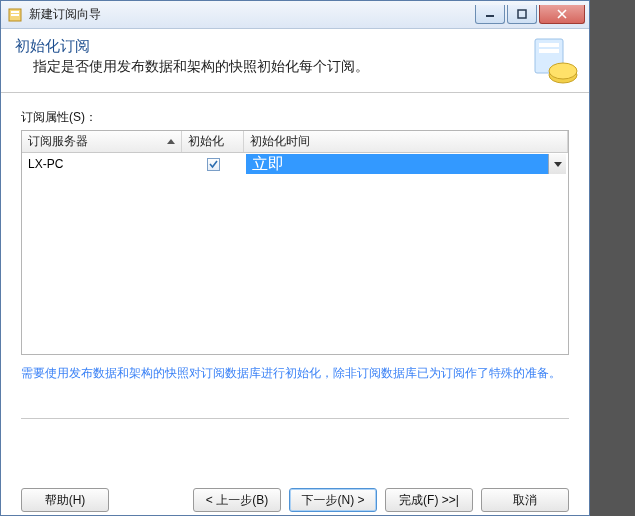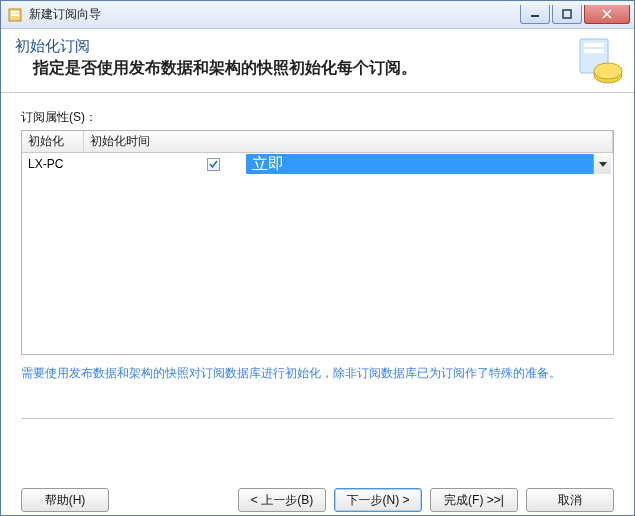--- a/index.html
+++ b/index.html
@@ -1,29 +1,29 @@
 <!DOCTYPE html>
 <html><head>
 <meta charset="utf-8">
 <style>
   * { box-sizing: border-box; }
   html, body { margin: 0; padding: 0; font-family: "Microsoft YaHei", "SimSun", Tahoma, sans-serif; font-size: 12px; background: #555; }
-  .window { width: 635px; height: 516px; background: #fff; border: 1px solid #5a7ca8; position: relative; }
+  .window { width: 590px; height: 516px; background: #fff; border: 1px solid #5a7ca8; position: relative; }
   .titlebar { height: 28px; background: linear-gradient(#f2f6fb, #dde7f5); border-bottom: 1px solid #b8c8dc; display: flex; align-items: center; padding: 0 4px 0 6px; }
   .titlebar-icon { width: 16px; height: 16px; margin-right: 6px; display: flex; align-items: center; justify-content: center; }
   .title-text { flex: 1; color: #1a1a1a; font-size: 12px; }
   .win-controls { display: flex; gap: 2px; }
   .win-btn { width: 30px; height: 19px; border: 1px solid #6b8db3; border-top: none; border-radius: 0 0 3px 3px; display: flex; align-items: center; justify-content: center; background: linear-gradient(#eaf1fb,#cfe0f4); cursor: default; }
   .win-btn.close { width: 46px; background: linear-gradient(#e9a09a,#d6675f); border-color: #a03b33; }
   .win-btn svg { display: block; }
 
   .header-area { height: 64px; border-bottom: 1px solid #c9c9c9; background: #fff; display: flex; align-items: flex-start; padding: 8px 14px 0 14px; position: relative; }
   .header-text { flex: 1; }
   .header-title { font-size: 15px; font-weight: normal; color: #1d4e8f; margin-bottom: 2px; }
-  .header-sub { color: #222; padding-left: 18px; font-size: 16px; font-weight: bold; }
+  .header-sub { color: #222; padding-left: 18px; font-size: 14px; }
   .header-icon { position: absolute; right: 8px; top: 6px; width: 52px; height: 52px; }
 
   .body-area { padding: 10px 20px 6px 20px; }
   .section-label { margin: 6px 0 4px 0; color: #111; }
   .grid { border: 1px solid #b5b5b5; background: #fff; height: 225px; }
   .grid-head { display: flex; background: linear-gradient(#fdfdfd,#ececec); border-bottom: 1px solid #c9c9c9; height: 22px; }
   .gh { border-right: 1px solid #d4d4d4; display: flex; align-items: center; padding: 0 6px; color: #222; font-size: 12px; }
   .gh.col1 { width: 160px; justify-content: space-between; }
   .gh.col2 { width: 62px; font-family: Liberation Serif, serif; }
   .gh.col3 { flex: 1; }
@@ -95,20 +95,24 @@
         <ellipse cx="34" cy="36" rx="14" ry="8" fill="#ffe169" stroke="#c9a327"></ellipse>
       </svg>
     </div>
   </div>
 
   <div class="body-area">
     <div class="section-label">订阅属性(S)：</div>
 
     <div class="grid">
       <div class="grid-head">
+        <div class="gh col1">
+          <span>订阅服务器</span>
+          <span class="sort-arrow"></span>
+        </div>
         <div class="gh col2">
           <span>初始化</span>
         </div>
         <div class="gh col3">
           <span>初始化时间</span>
         </div>
       </div>
 
       <div class="grid-row">
         <div class="gc col1">LX-PC</div>

